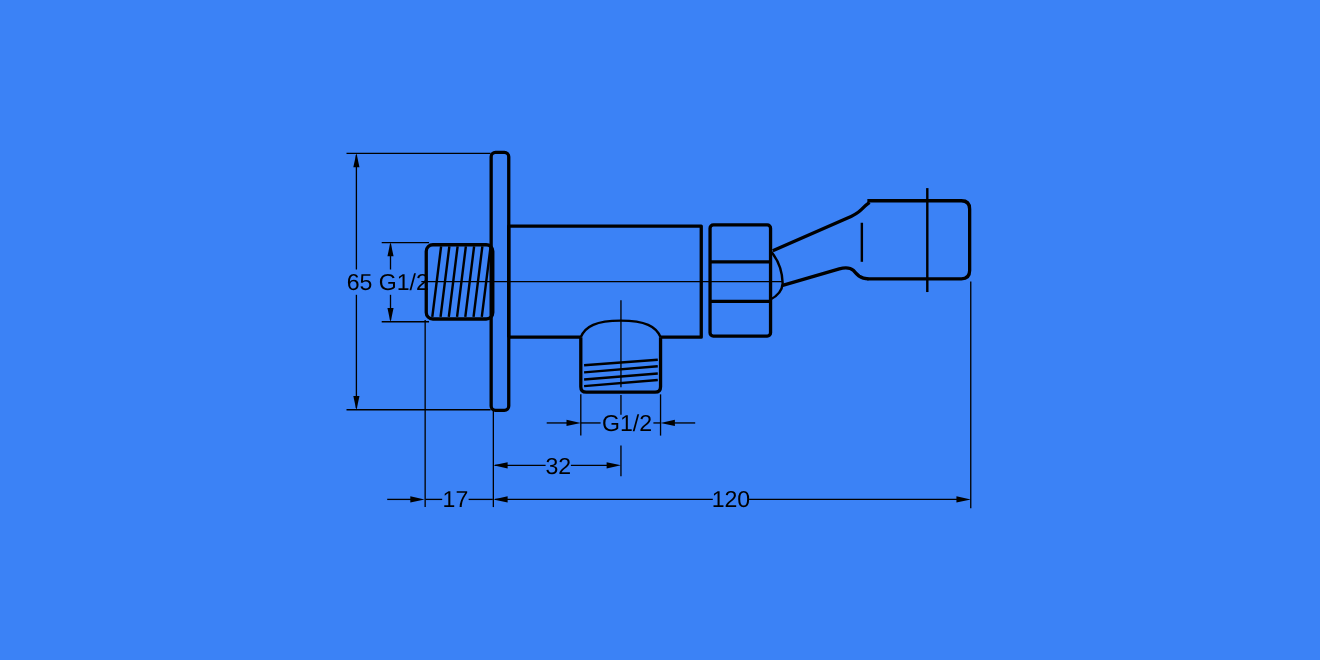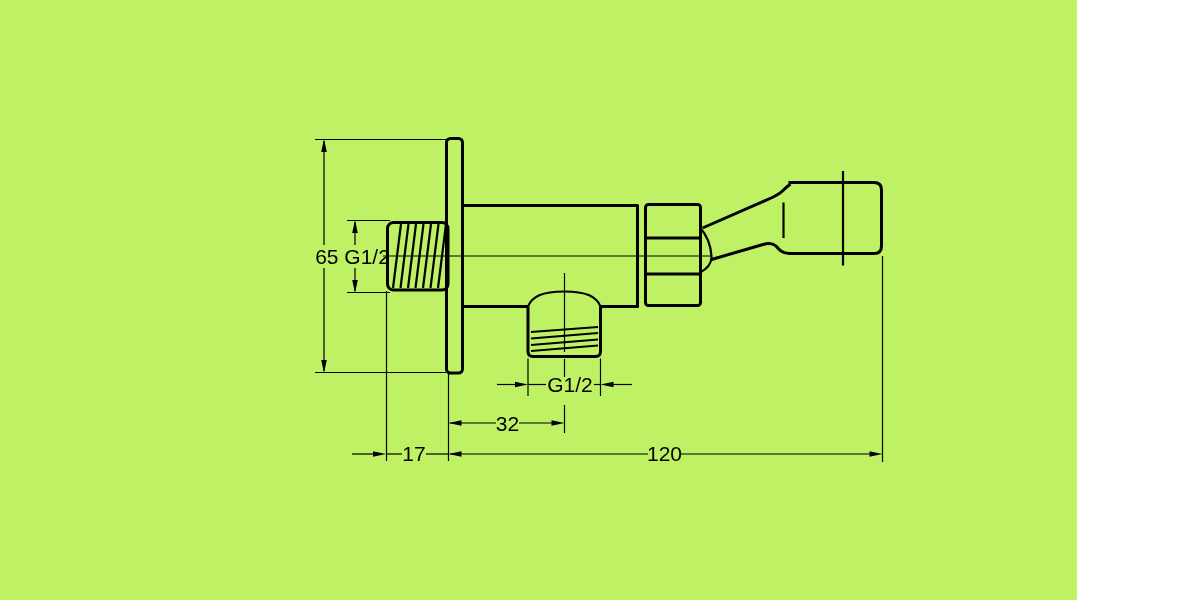--- a/index.html
+++ b/index.html
@@ -5,23 +5,23 @@
   html, body {
     margin: 0;
     padding: 0;
     background: #ffffff;
     width: 1200px;
     height: 600px;
     overflow: hidden;
     font-family: "Liberation Sans", sans-serif;
   }
   .canvas-wrap {
-    width: 1077px;
+    width: 1200px;
     height: 600px;
-    background: #bef264;
+    background: #3b82f6;
   }
   svg text {
     font-family: "Liberation Sans", sans-serif;
     font-size: 21px;
     fill: #000000;
   }
   .thick { stroke: #000000; stroke-width: 3; fill: none; stroke-linejoin: round; stroke-linecap: butt; }
   .med   { stroke: #000000; stroke-width: 2.2; fill: none; }
   .thin  { stroke: #000000; stroke-width: 1.2; fill: none; }
   .arrow { fill: #000000; stroke: none; }

